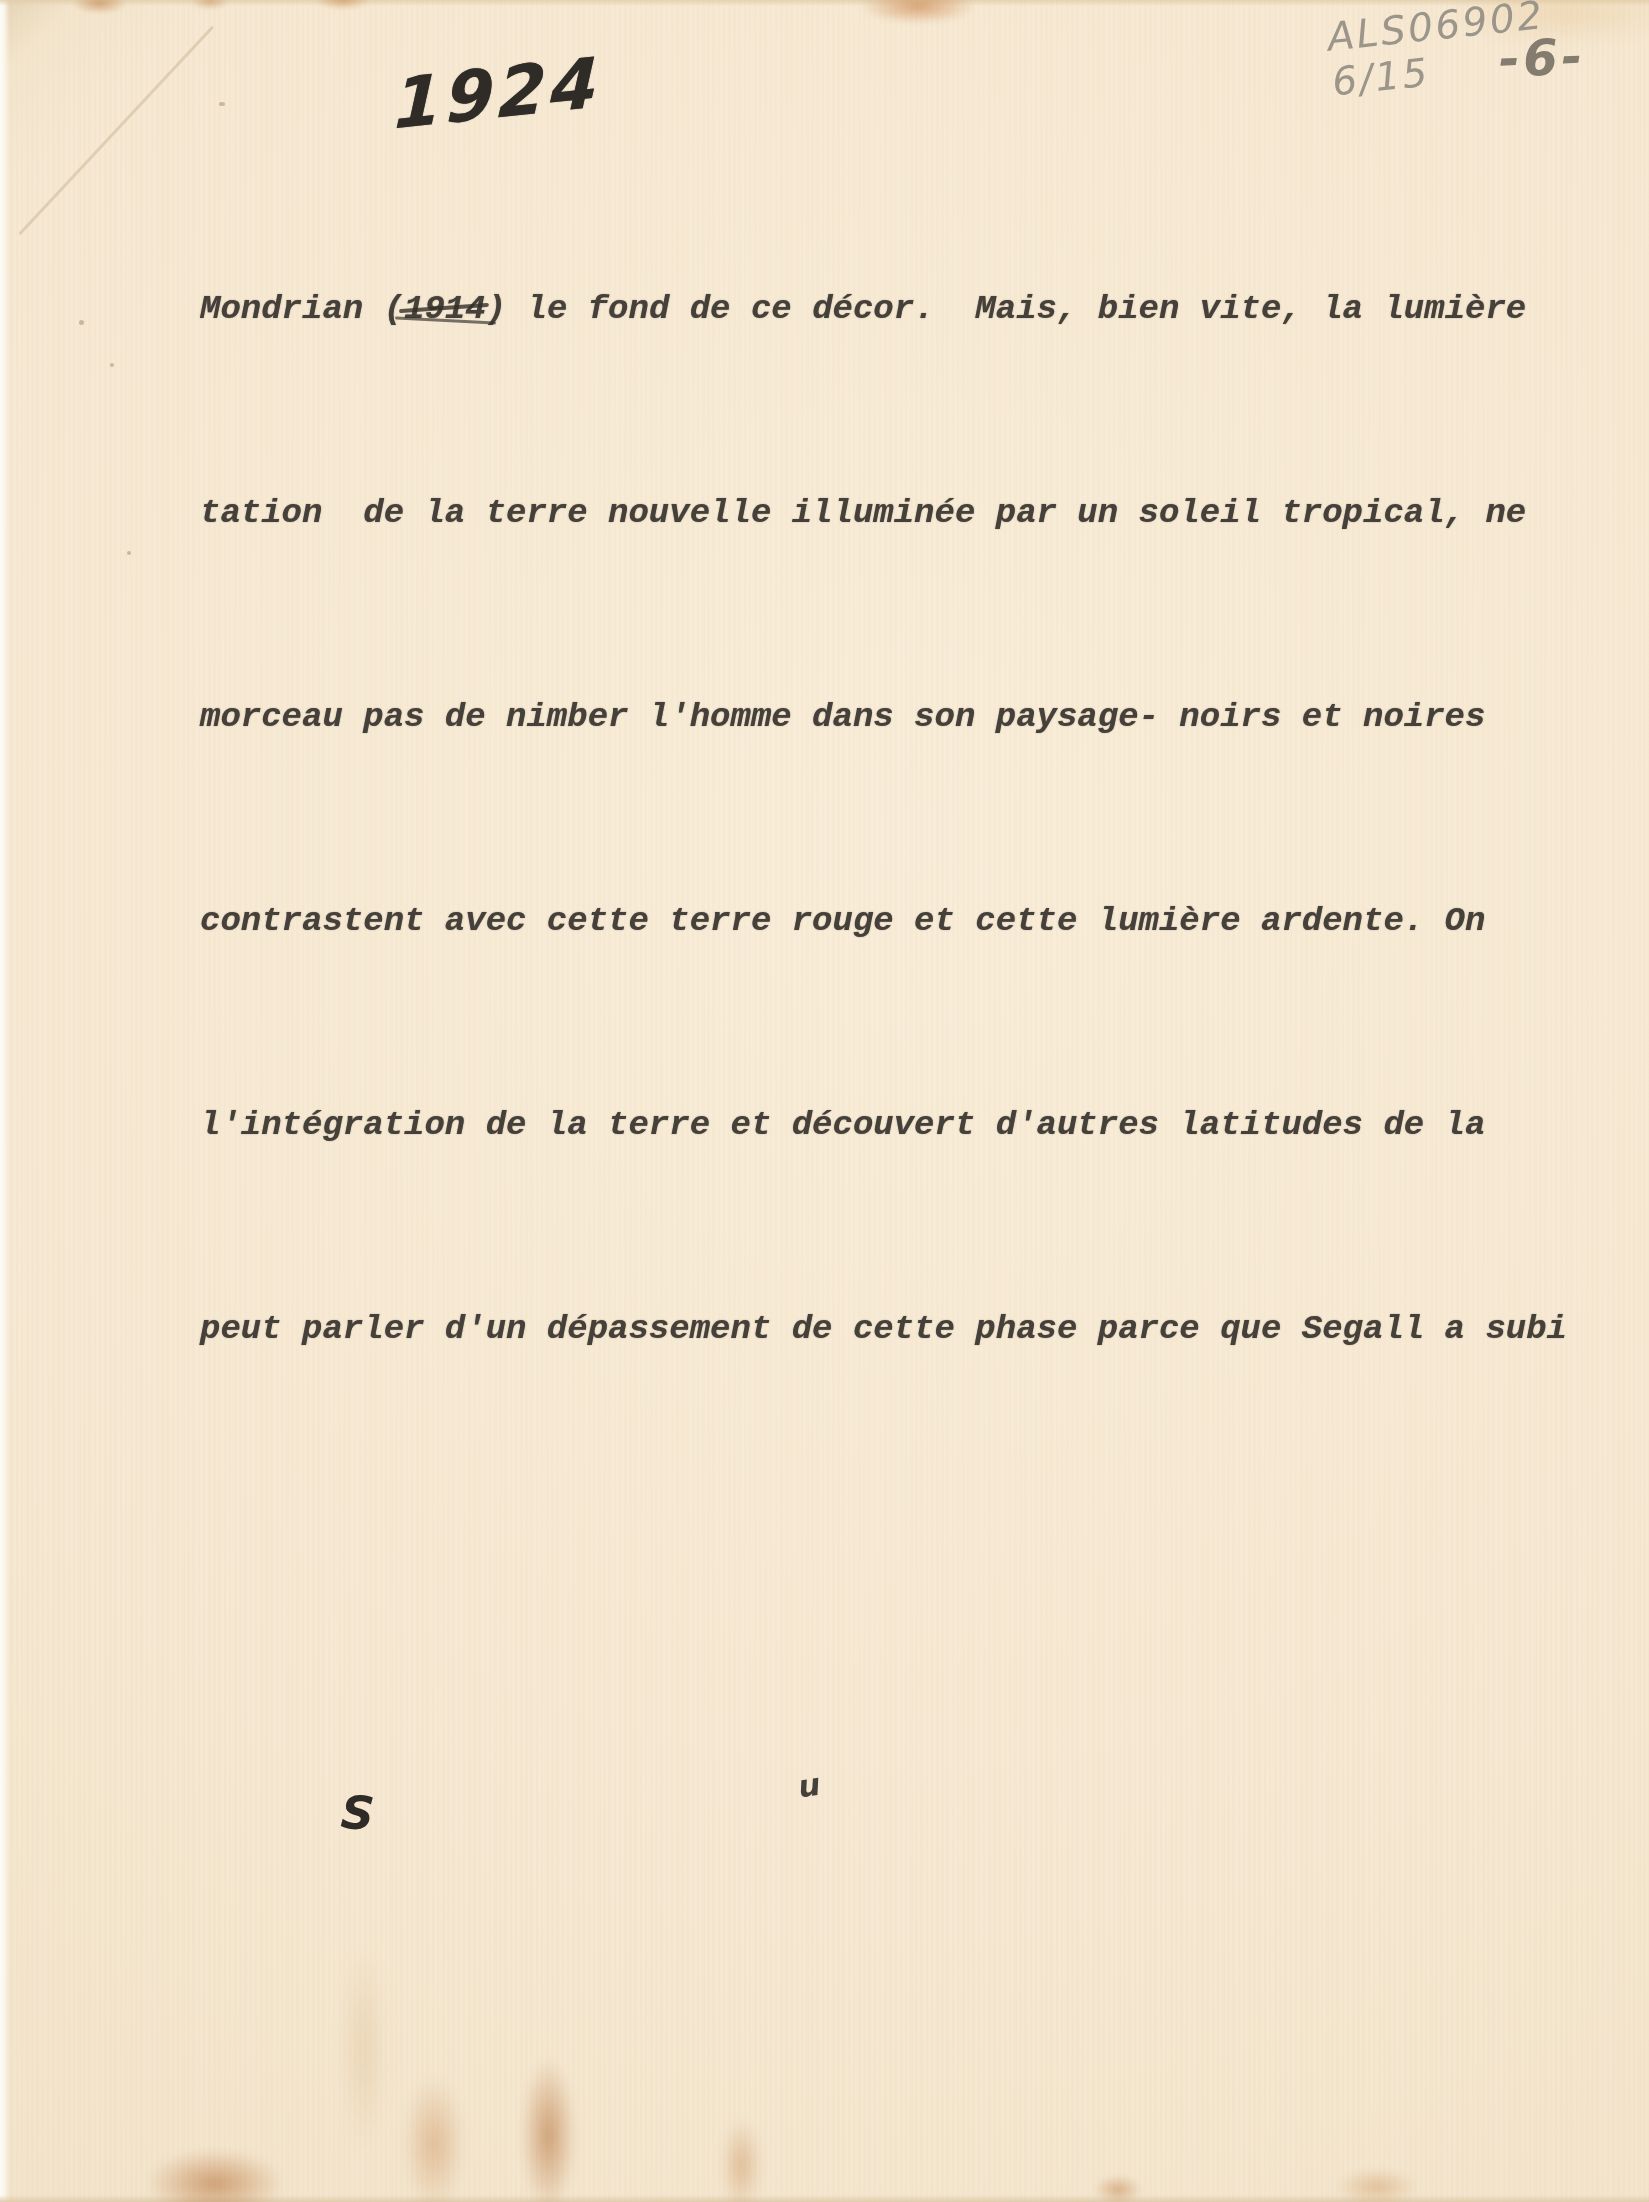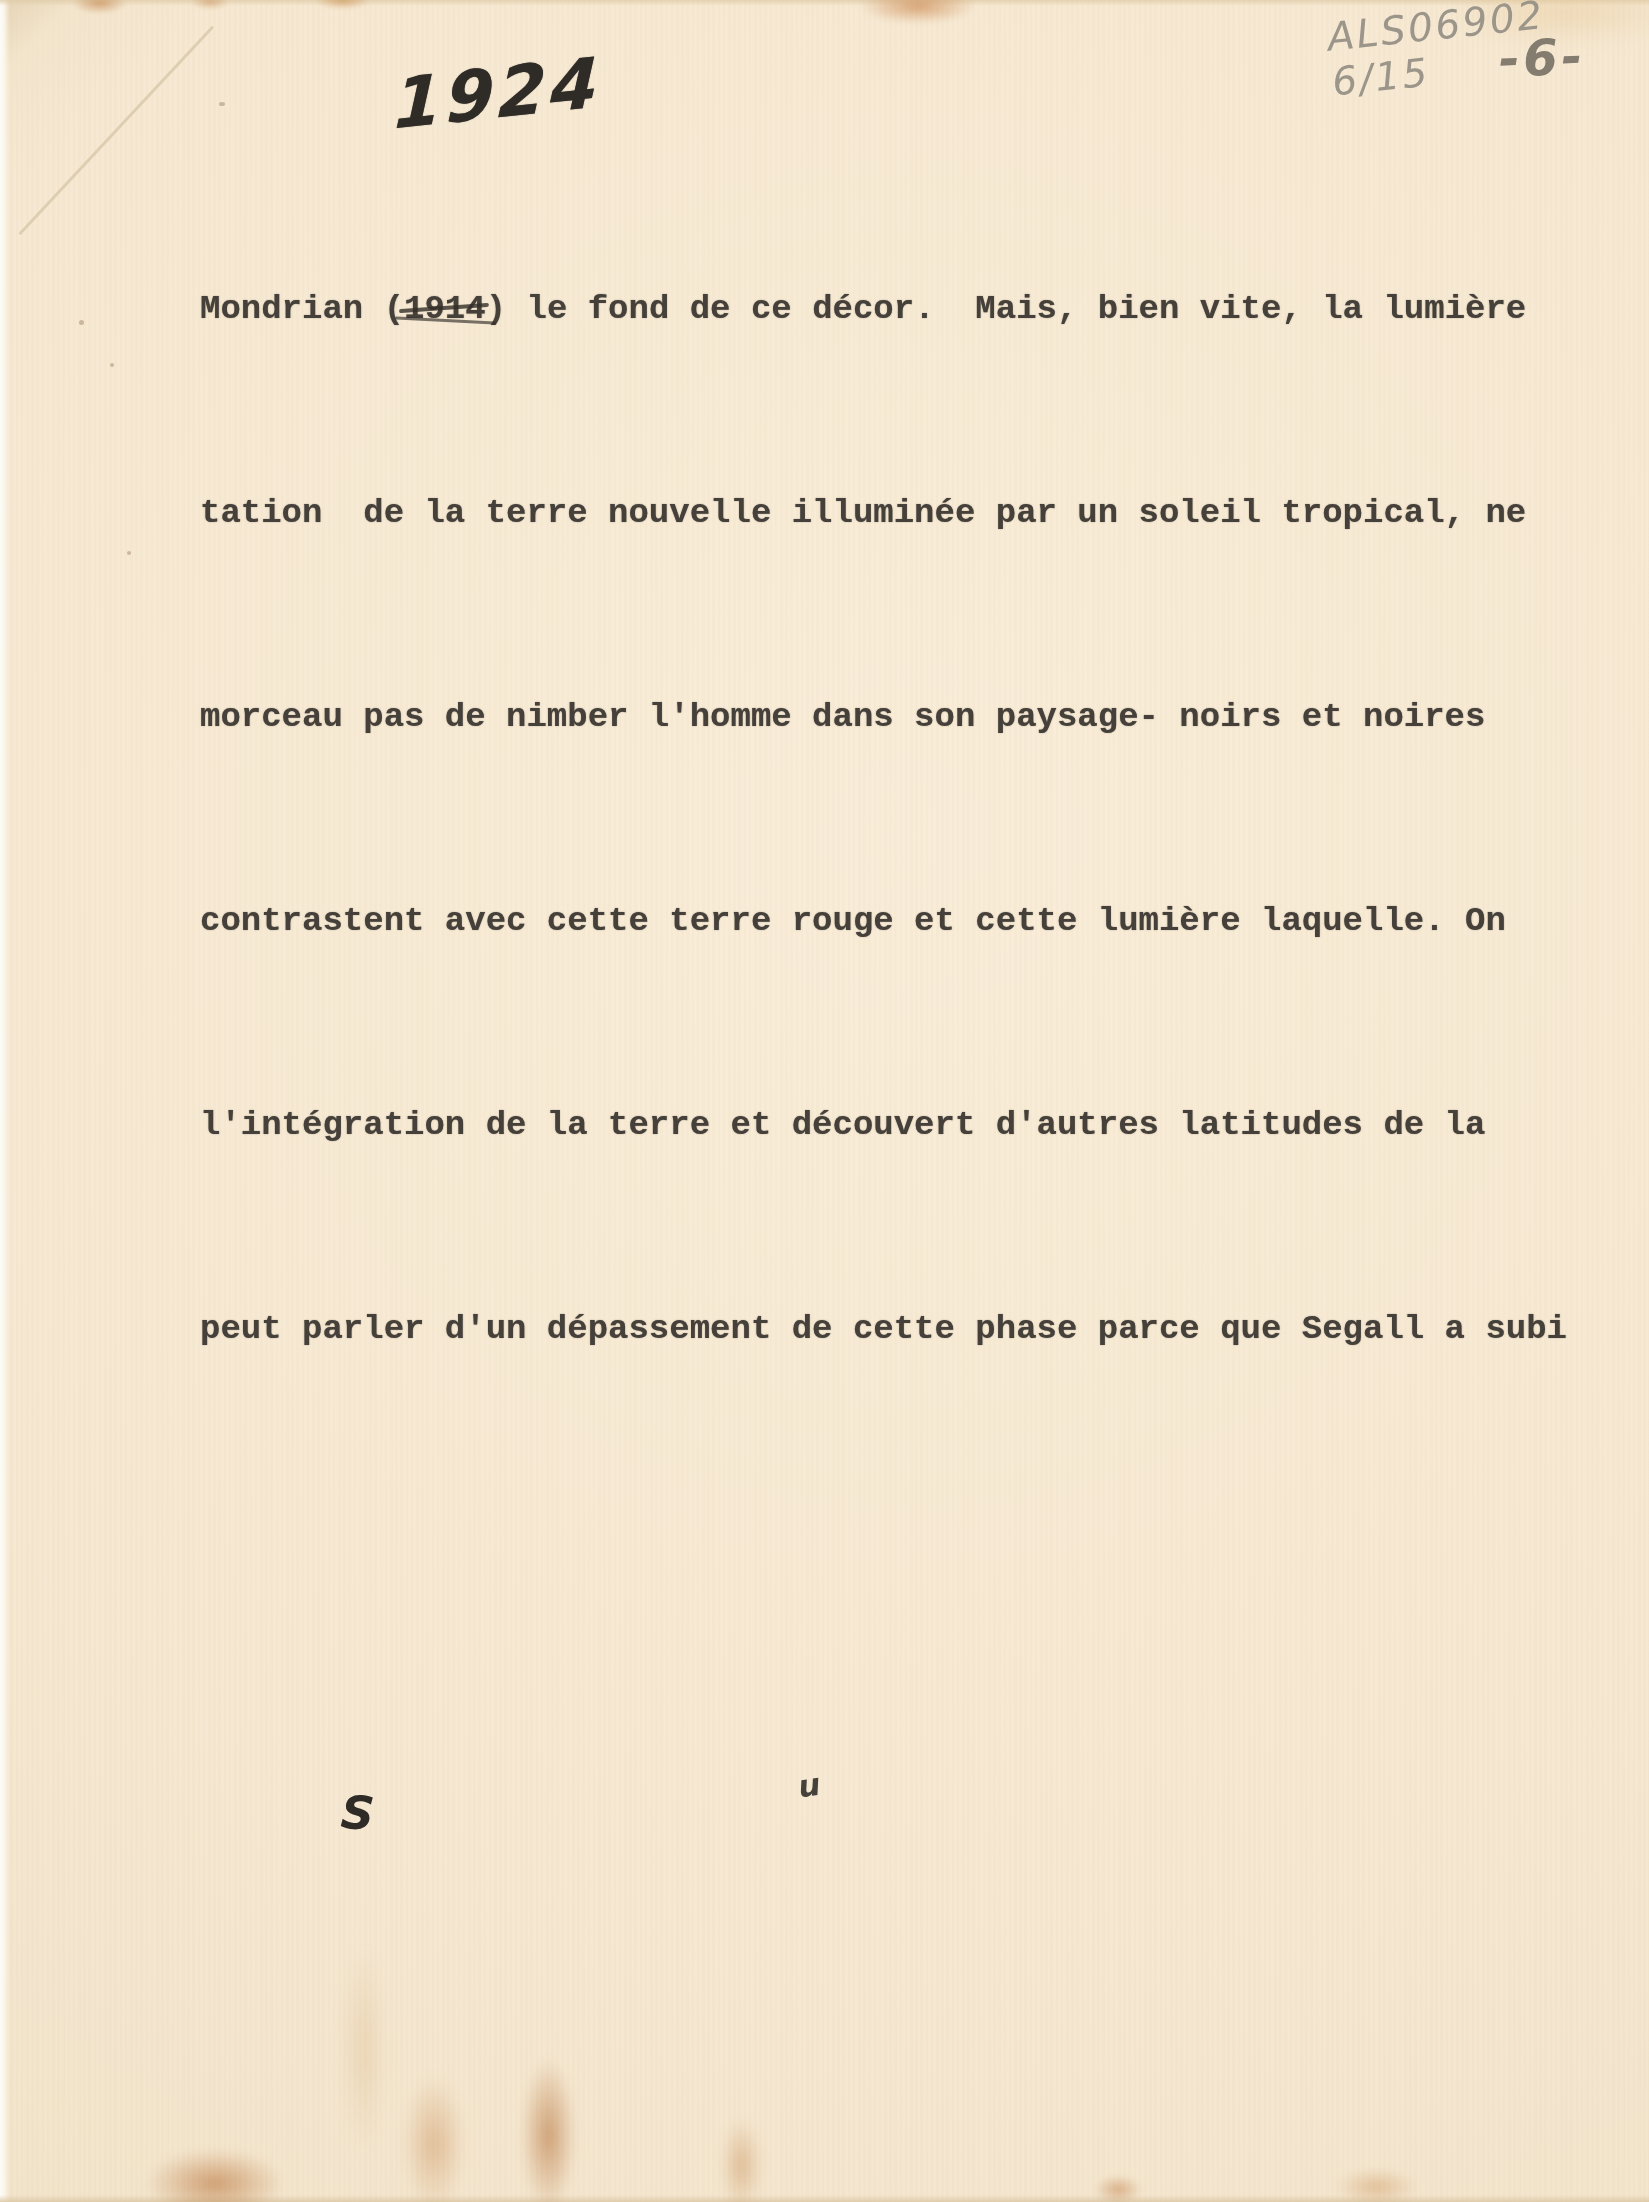--- a/index.html
+++ b/index.html
@@ -70,21 +70,21 @@
     left: 200px; top: 139px;
     width: 1420px;
     font-size: 34px;
     line-height: 68px;
     font-weight: bold;
     color: #45403a;
     text-shadow: 0 0 1.3px rgba(62,55,45,0.55);
     white-space: pre;
     letter-spacing: 0;
   }
-  .line { height: 68px; }
+  .line { height: 68px; font-style: italic; }
 
   .struck { position: relative; display: inline-block; }
   .struck::before {
     content: ""; position: absolute; left: -5.2px; right: -3.4px; top: 46%; height: 4.3px;
     background: rgba(50,46,40,0.8); transform: rotate(-4deg); border-radius: 2.6px;
   }
   .struck::after {
     content: ""; position: absolute; left: -8.6px; right: -10.3px; top: 64%; height: 3.4px;
     background: rgba(50,46,40,0.65); transform: rotate(3deg); border-radius: 1.7px;
   }
@@ -153,21 +153,21 @@
   <div class="speck sp3"></div>
   <div class="speck sp4"></div>
 
   <div class="handwriting anno-catalog">ALS06902 6/15</div>
   <div class="handwriting anno-pagenum">-6-</div>
 
   <div class="typed-text">
     <div class="line"><span>Mondrian (</span><span class="struck">1914</span><span>) le fond de ce décor.  Mais, bien vite, la lumière</span></div>
     <div class="line">tation  de la terre nouvelle illuminée par un soleil tropical, ne</div>
     <div class="line">morceau pas de nimber l'homme dans son paysage- noirs et noires</div>
-    <div class="line">contrastent avec cette terre rouge et cette lumière laquelle. On</div>
+    <div class="line">contrastent avec cette terre rouge et cette lumière ardente. On</div>
     <div class="line">l'intégration de la terre et découvert d'autres latitudes de la</div>
     <div class="line">peut parler d'un dépassement de cette phase parce que Segall a subi</div>
     
     
     
     
     
     
     
     

